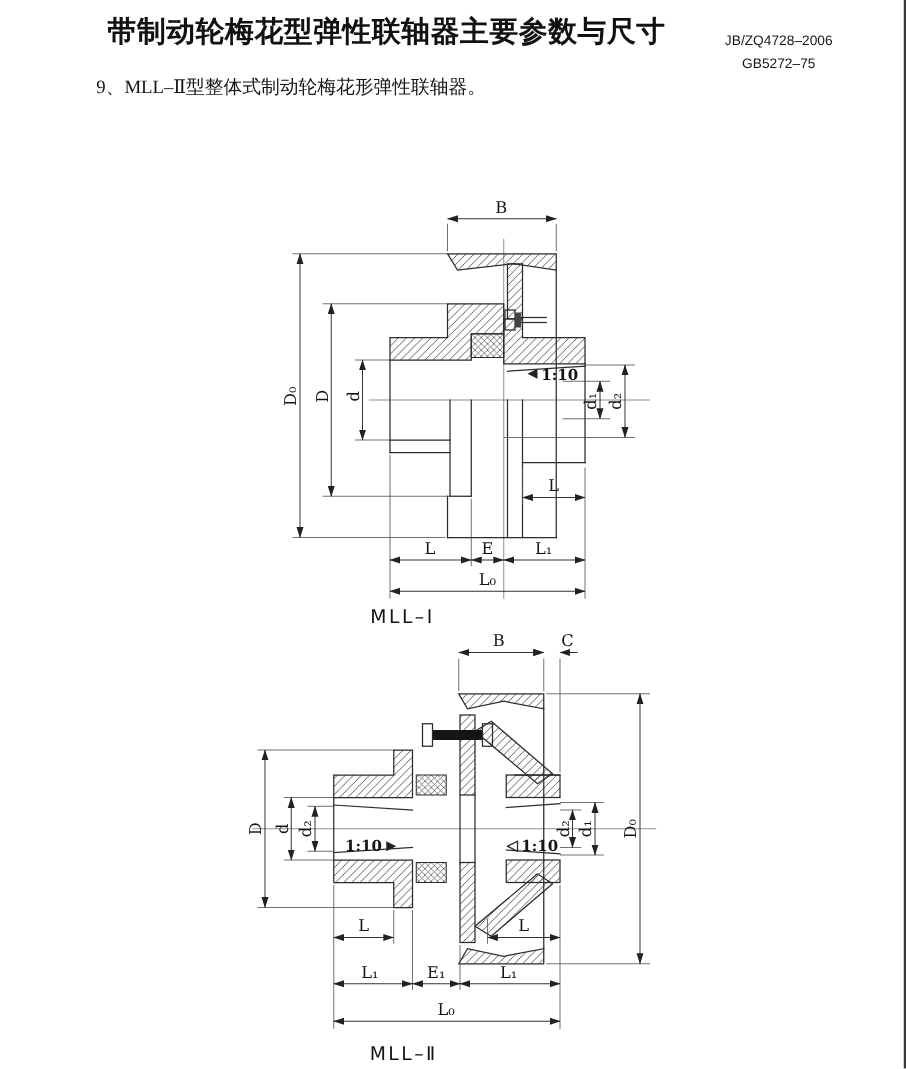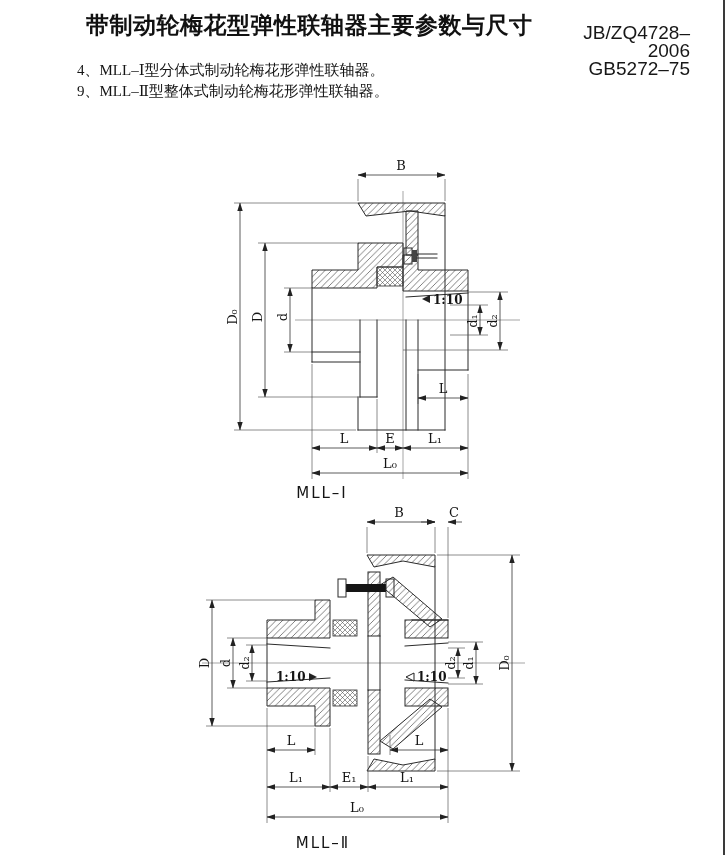--- a/index.html
+++ b/index.html
@@ -1,22 +1,22 @@
 <!DOCTYPE html>
 <html><head>
 <meta charset="utf-8">
 <style>
   html,body{margin:0;padding:0;background:#ffffff;}
   .page{position:relative;width:725px;height:855px;background:#ffffff;overflow:hidden;
         font-family:"Liberation Serif","DejaVu Serif",serif;color:#1a1a1a;}
   .page-edge-right{position:absolute;top:0;right:0;width:2px;height:855px;background:#3a3a3a;}
   .doc-title{position:absolute;left:86px;top:10px;margin:0;font-size:23px;font-weight:bold;
              letter-spacing:.5px;font-family:"Liberation Sans","DejaVu Sans",sans-serif;color:#111;}
-  .standards{position:absolute;left:556px;top:24px;width:134px;text-align:right;
-             font-family:"Liberation Sans","DejaVu Sans",sans-serif;font-size:19px;line-height:18px;color:#171717;}
+  .standards{position:absolute;left:556px;top:24px;width:134px;text-align:center;
+             font-family:"Liberation Sans","DejaVu Sans",sans-serif;font-size:11px;line-height:18px;color:#171717;}
   .notes{position:absolute;left:77px;top:60px;font-size:15px;line-height:21px;color:#151515;}
   svg text{font-family:"DejaVu Serif","Liberation Serif",serif;font-size:13px;fill:#141414;}
   svg text.cap{font-family:"DejaVu Sans","Liberation Sans",sans-serif;font-size:15px;letter-spacing:2px;}
   svg text.tp{font-size:12px;font-weight:bold;}
   .obj{stroke:#2b2b2b;stroke-width:1;fill:none;stroke-linecap:square;}
   .part{stroke:#2b2b2b;stroke-width:1;fill:url(#hatch);}
   .xpart{stroke:#2b2b2b;stroke-width:.8;fill:url(#xhatch);}
   .cl{stroke:#6a6a6a;stroke-width:.6;}
   .ext{stroke:#4f4f4f;stroke-width:.65;}
   .dim{stroke:#333;stroke-width:.8;fill:none;}
@@ -28,21 +28,20 @@
   <div class="page-edge-right"></div>
 
   <h1 class="doc-title">带制动轮梅花型弹性联轴器主要参数与尺寸</h1>
 
   <div class="standards">
     <div>JB/ZQ4728–2006</div>
     <div>GB5272–75</div>
   </div>
 
   <div class="notes">
-    <div>4、MLL–Ⅰ型分体式制动轮梅花形弹性联轴器。</div>
     <div>9、MLL–Ⅱ型整体式制动轮梅花形弹性联轴器。</div>
   </div>
 
   <svg style="position:absolute;left:200px;top:155px;" width="525" height="350" viewBox="0 0 525 350">
     <defs>
       <pattern id="hatch" patternUnits="userSpaceOnUse" width="6.5" height="6.5">
         <path d="M0,6.5 L6.5,0" stroke="#4a4a4a" stroke-width="0.7"></path>
       </pattern>
       <pattern id="xhatch" patternUnits="userSpaceOnUse" width="5" height="5">
         <path d="M0,5 L5,0 M0,0 L5,5" stroke="#4a4a4a" stroke-width="0.55"></path>

